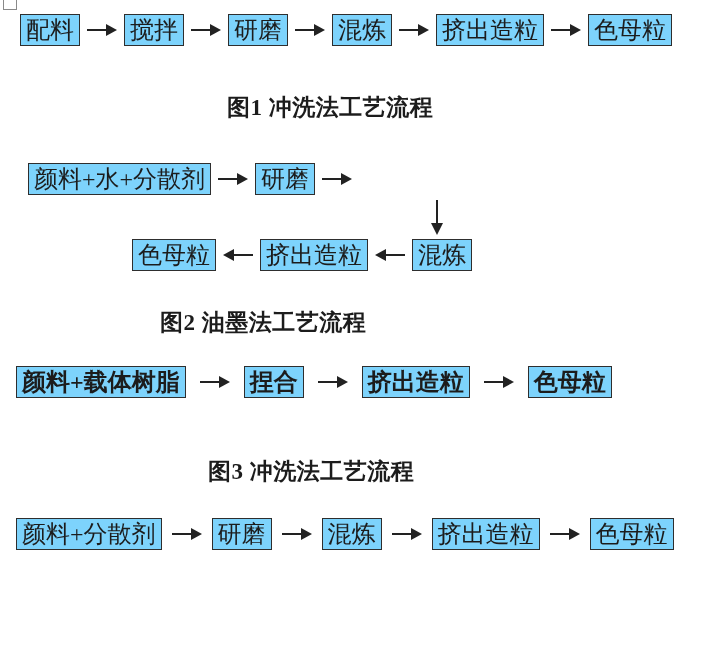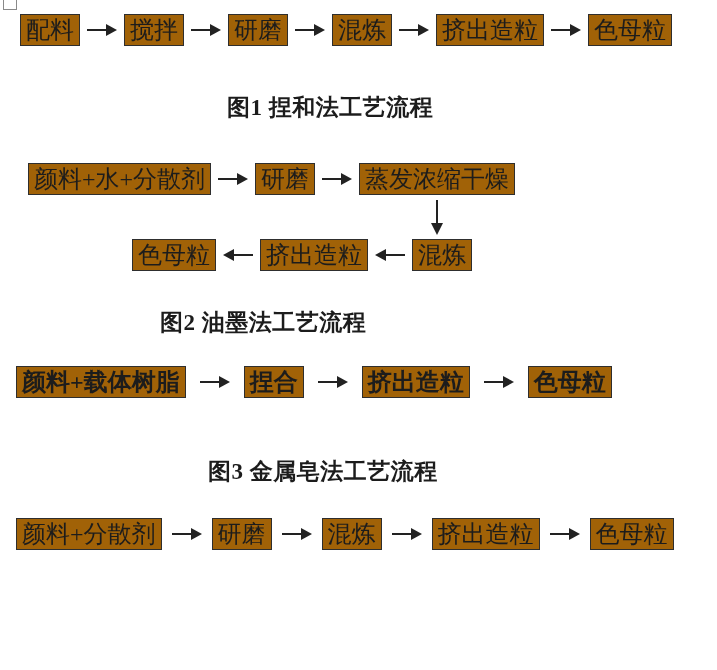--- a/index.html
+++ b/index.html
@@ -12,21 +12,21 @@
     overflow:hidden;
   }
   .flow {
     position:absolute;
     display:flex;
     align-items:center;
   }
   .box {
     display:inline-block;
     border:1.6px solid #2e2e2e;
-    background:#a16207;
+    background:#7dd3fc;
     padding:1px 5px;
     font-size:24px;
     line-height:28px;
     white-space:nowrap;
   }
   .caption {
     position:absolute;
     font-size:23px;
     font-weight:bold;
     white-space:nowrap;
@@ -93,34 +93,33 @@
         <span class="shaft"></span>
         <span class="head"></span>
       </span>
     <span class="box">挤出造粒</span>
     <span class="arr">
         <span class="shaft"></span>
         <span class="head"></span>
       </span>
     <span class="box">色母粒</span>
   </div>
-  <div class="caption" style="left:227px; top:92px;">图1 捏和法工艺流程</div>
+  <div class="caption" style="left:227px; top:92px;">图1 冲洗法工艺流程</div>
 
   <div class="flow" style="left:28px; top:163px;font-family:Liberation Serif, serif;">
     <span class="box">颜料+水+分散剂</span>
     <span class="arr">
         <span class="shaft"></span>
         <span class="head"></span>
       </span>
     <span class="box">研磨</span>
     <span class="arr">
         <span class="shaft"></span>
         <span class="head"></span>
       </span>
-    <span class="box">蒸发浓缩干燥</span>
   </div>
 
   <div class="arr-down" style="left:430px; top:200px;">
     <span class="shaft-v"></span>
       <span class="head-d"></span>
   </div>
 
   <div class="flow" style="left:132px; top:239px;">
     <span class="box">色母粒</span>
     <span class="arr left">
@@ -147,21 +146,21 @@
         <span class="shaft"></span>
         <span class="head"></span>
       </span>
     <span class="box">挤出造粒</span>
     <span class="arr">
         <span class="shaft"></span>
         <span class="head"></span>
       </span>
     <span class="box">色母粒</span>
   </div>
-  <div class="caption" style="left:208px; top:456px;">图3 金属皂法工艺流程</div>
+  <div class="caption" style="left:208px; top:456px;">图3 冲洗法工艺流程</div>
 
   <div class="flow mid-gap" style="left:16px; top:518px;">
     <span class="box">颜料+分散剂</span>
     <span class="arr">
         <span class="shaft"></span>
         <span class="head"></span>
       </span>
     <span class="box">研磨</span>
     <span class="arr">
         <span class="shaft"></span>

